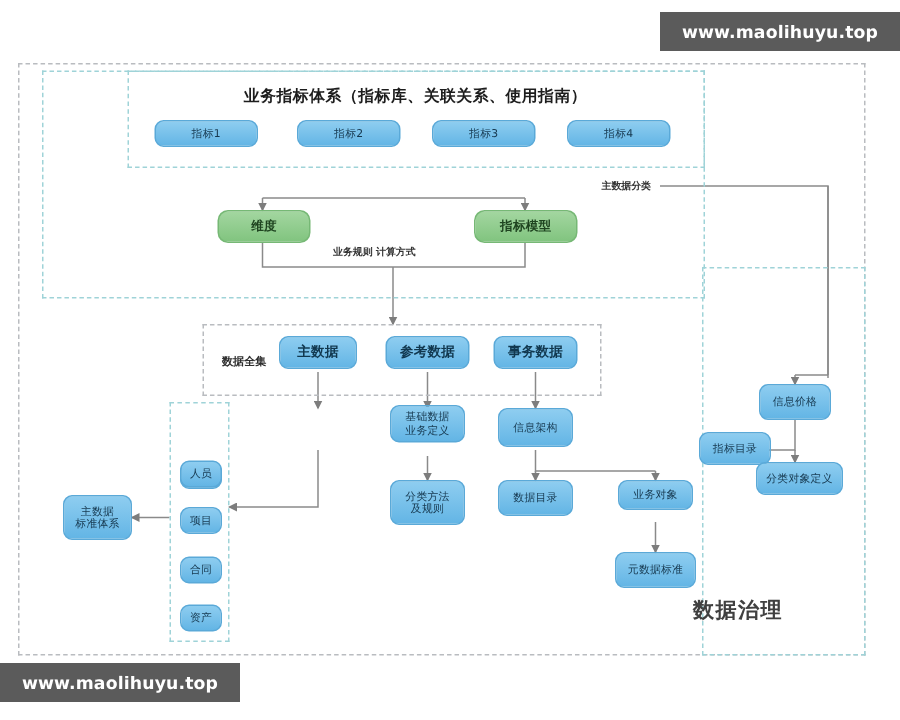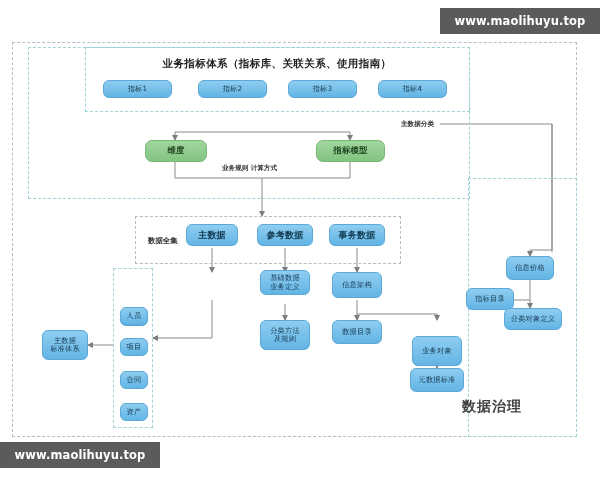--- a/index.html
+++ b/index.html
@@ -193,21 +193,21 @@
   <div class="node blue-lg" style="left:257px; top:224px; width:56px; height:22px;">参考数据</div>
   <div class="node blue-lg" style="left:329px; top:224px; width:56px; height:22px;">事务数据</div>
 
   <div class="node blue" style="left:260px; top:270px; width:50px; height:25px;">基础数据
 业务定义</div>
   <div class="node blue" style="left:332px; top:272px; width:50px; height:26px;">信息架构</div>
 
   <div class="node blue" style="left:260px; top:320px; width:50px; height:30px;">分类方法
 及规则</div>
   <div class="node blue" style="left:332px; top:320px; width:50px; height:24px;">数据目录</div>
-  <div class="node blue" style="left:412px; top:336px; width:50px; height:30px;">业务对象</div>
+  <div class="node blue" style="left:412px; top:320px; width:50px; height:20px;">业务对象</div>
 
   <div class="node blue" style="left:410px; top:368px; width:54px; height:24px;">元数据标准</div>
 
   <div class="node blue" style="left:42px; top:330px; width:46px; height:30px;">主数据
 标准体系</div>
 
   <div class="region" style="left:113px; top:268px; width:40px; height:160px;"></div>
 
   <div class="node blue" style="left:120px; top:274px; width:28px; height:18px;margin-top:34px;">组织</div>
   <div class="node blue" style="left:120px; top:307px; width:28px; height:18px;">人员</div>

